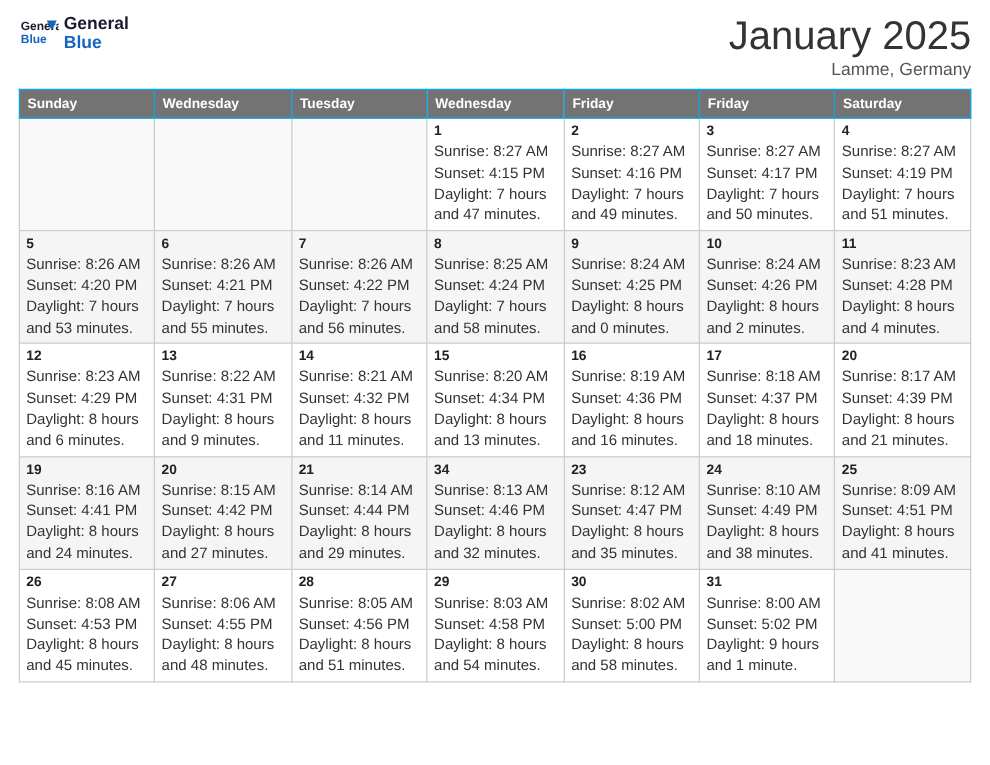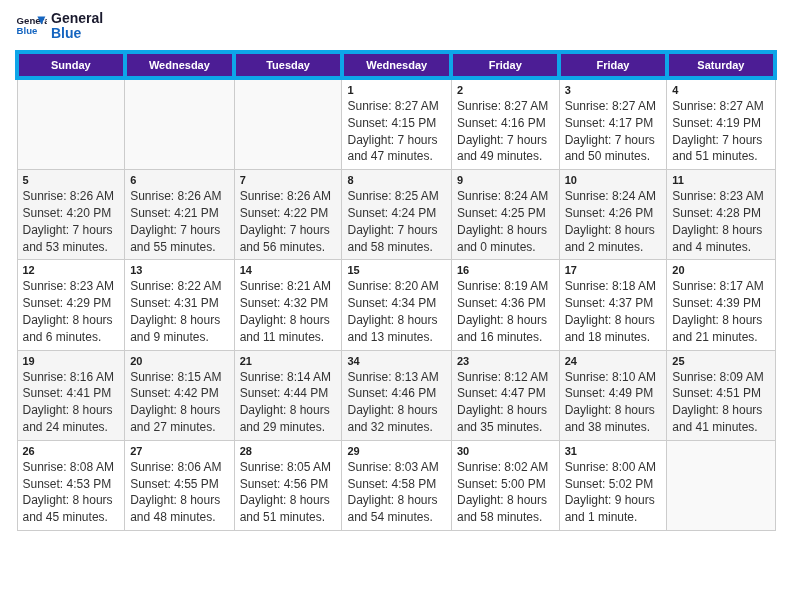--- a/index.html
+++ b/index.html
@@ -12,27 +12,27 @@
     .logo { display: flex; align-items: center; }
     .logo-icon { width: 32px; height: 32px; margin-right: 4px; }
     
     .title-block { text-align: right; }
     .month-title { font-size: 32px; color: #333; font-weight: 300; }
     .location { font-size: 14px; color: #555; }
     
     .calendar { width: 100%; border-collapse: collapse; font-size: 10px; }
     
     .calendar thead th {
-      background: #4c1d95;
+      background: #737373;
       color: white;
-      text-align: center;
+      text-align: left;
       padding: 5px 6px;
       font-size: 11px;
       font-weight: bold;
-      border: 4px solid #0ea5e9;
+      border: 1px solid #0ea5e9;
     }
     
     .calendar tbody td {
       border: 1px solid #ccc;
       vertical-align: top;
       padding: 4px 5px;
       width: 113px;
       height: 80px;
       background: #fff;
     }
@@ -56,20 +56,24 @@
         <text x="2" y="30" font-size="12" font-weight="bold" fill="#1565c0">Blue</text>
         <polygon points="28,8 38,8 33,18" fill="#1565c0"></polygon>
       </svg>
       <div>
         <div style="font-size:14px;font-weight:bold;color:#1a1a2e;line-height:1.1;">
           <span style="color:#1a1a2e;">General</span>
         </div>
         <div style="font-size:14px;font-weight:bold;color:#1565c0;line-height:1.1;">Blue</div>
       </div>
     </div>
+    <div class="title-block">
+      <div class="month-title">January 2025</div>
+      <div class="location">Lamme, Germany</div>
+    </div>
   </div>
 
   <table class="calendar">
     <thead>
       <tr>
       <th>Sunday</th>
           <th>Wednesday</th>
           <th>Tuesday</th>
           <th>Wednesday</th>
           <th>Friday</th>

